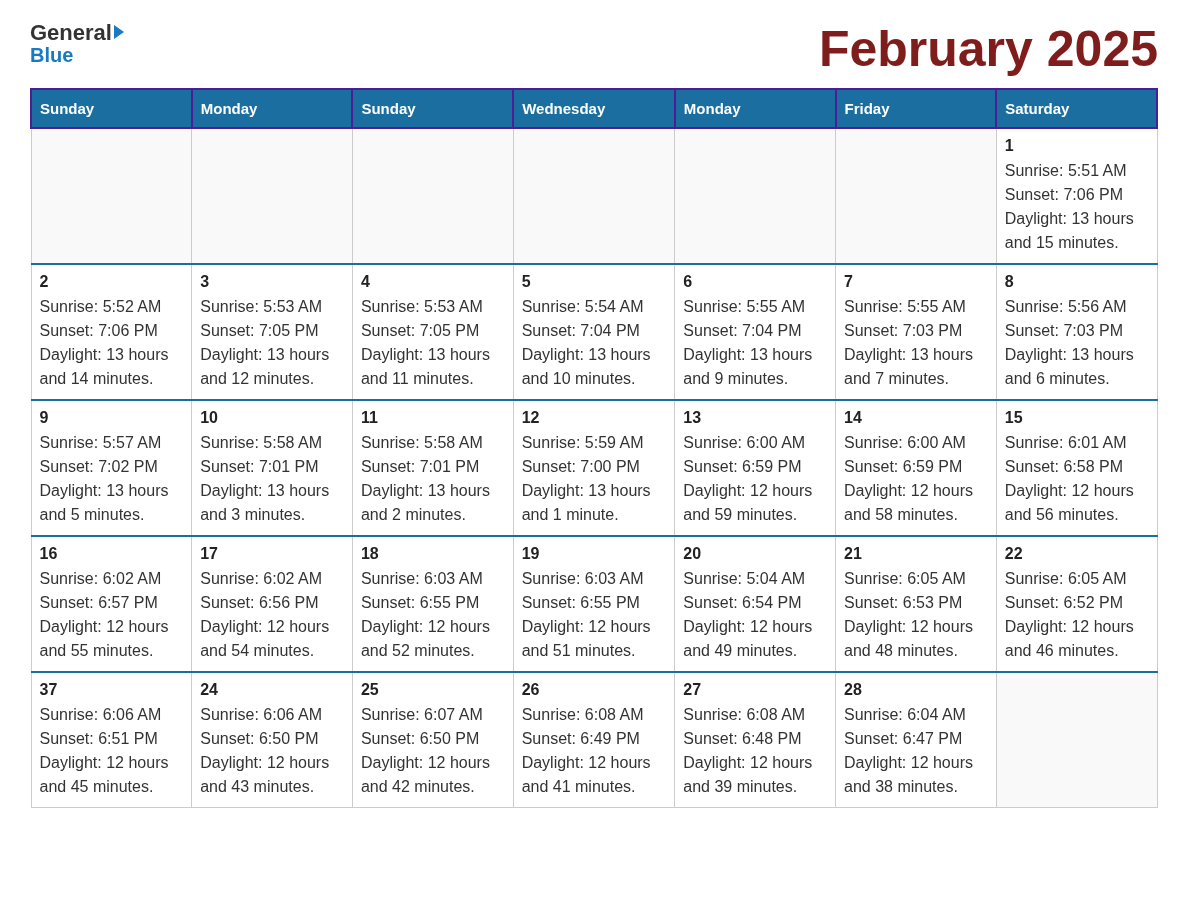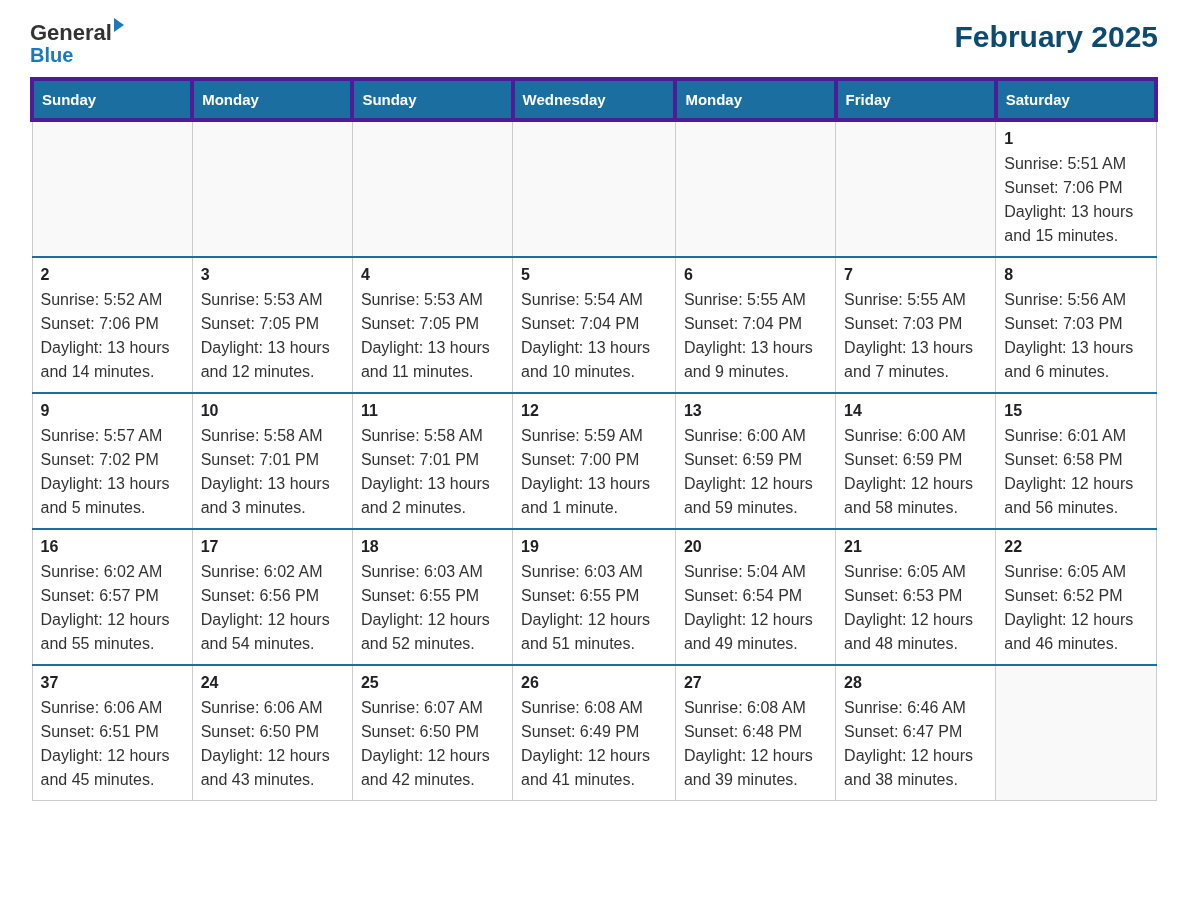--- a/index.html
+++ b/index.html
@@ -15,21 +15,21 @@
       align-items: flex-start;
       margin-bottom: 10px;
     }
     .logo {
       display: flex;
       flex-direction: column;
       align-items: flex-start;
     }
     .logo-text {
       display: flex;
-      align-items: flex-start;
+      align-items: center;
       font-size: 22px;
       font-weight: bold;
       color: #333;
     }
     .logo-arrow {
       width: 0;
       height: 0;
       border-left: 10px solid #1a7abf;
       border-top: 7px solid transparent;
       border-bottom: 7px solid transparent;
@@ -39,42 +39,42 @@
     .logo-blue-word {
       color: #1a7abf;
       font-size: 20px;
       font-weight: bold;
       margin-top: -2px;
     }
     .title-section {
       text-align: right;
     }
     .main-title {
-      font-size: 30px;
-      font-weight: bold;
-      color: #0c4a6e;
+      font-size: 50px;
+      font-weight: bold;
+      color: #7f1d1d;
     }
     .subtitle {
       font-size: 18px;
       color: #444;
       margin-top: 4px;
     }
     .calendar {
       width: 100%;
       border-collapse: collapse;
       margin-top: 10px;
     }
     .calendar thead tr th {
       background-color: #1a6fa0;
       color: #fff;
       padding: 10px 8px;
       font-size: 15px;
       font-weight: bold;
       text-align: left;
-      border: 4px solid #4c1d95;
+      border: 2px solid #4c1d95;
     }
     .calendar tbody tr td {
       vertical-align: top;
       padding: 8px;
       border: 1px solid #ccc;
       font-size: 12px;
       color: #333;
       min-width: 100px;
       height: 110px;
     }
@@ -298,20 +298,20 @@
 Daylight: 12 hours and 41 minutes.</div>
         </td>
         <td>
           <span class="day-number">27</span>
           <div class="day-info">Sunrise: 6:08 AM
 Sunset: 6:48 PM
 Daylight: 12 hours and 39 minutes.</div>
         </td>
         <td>
           <span class="day-number">28</span>
-          <div class="day-info">Sunrise: 6:46 AM
+          <div class="day-info">Sunrise: 6:04 AM
 Sunset: 6:47 PM
 Daylight: 12 hours and 38 minutes.</div>
         </td>
         <td class="empty"></td>
       </tr>
     </tbody>
 </table>
 
 </body></html>

